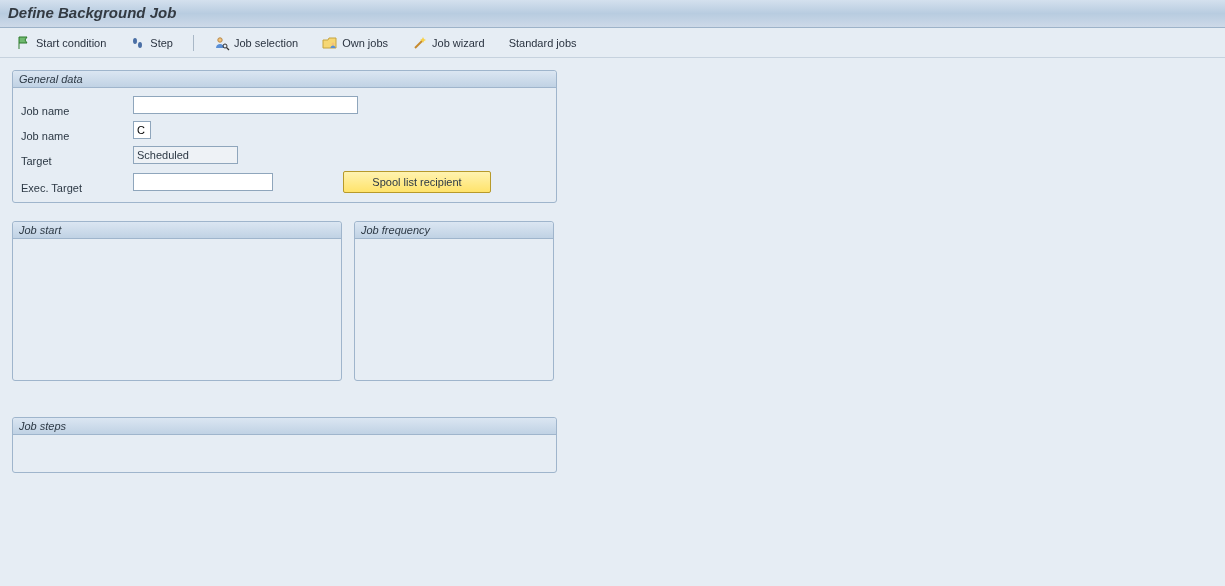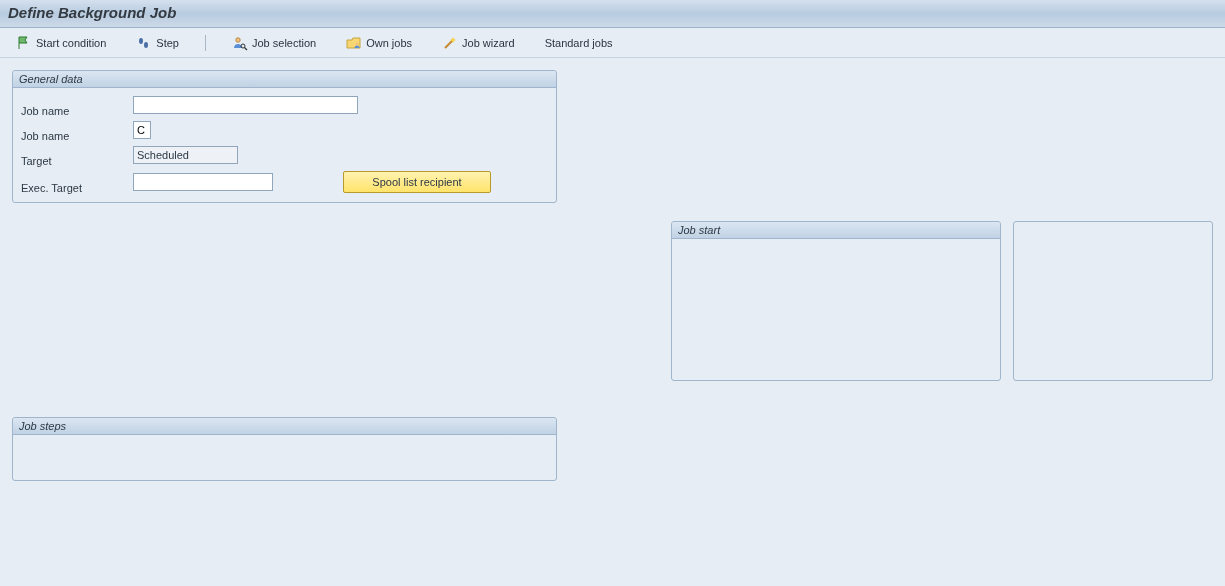--- a/index.html
+++ b/index.html
@@ -23,21 +23,21 @@
       font-weight: bold;
       color: #333a42;
     }
     .toolbar {
       background: #e6edf4;
       border-bottom: 1px solid #c6d2de;
       padding: 4px 10px;
       height: 30px;
       display: flex;
       align-items: center;
-      gap: 18px;
+      gap: 12px;
     }
     .tb-btn {
       display: inline-flex;
       align-items: center;
       gap: 4px;
       padding: 2px 6px;
       color: #2a3340;
       cursor: pointer;
       font-size: 11px;
       white-space: nowrap;
@@ -83,23 +83,23 @@
     .spool-btn {
       width: 148px; height:22px;
       background: linear-gradient(to bottom,#fff3b0,#ffe36b);
       border:1px solid #b79a2b;
       border-radius:2px;
       font-size:11px;
       color:#2c3844;
       cursor:pointer;
       text-align:center;
     }
-    .two-col { display:flex; gap:12px;justify-content:flex-end;}
+    .two-col { display:flex; gap:12px;}
     .small-panel { width:330px; height:160px;}
-    .steps-panel { width:545px; height:64px;}
+    .steps-panel { width:545px; height:56px;}
     .gen-panel { width:545px;}
   </style>
 </head>
 <body>
 
 <div class="title-bar">
   <h1>Define Background Job</h1>
 </div>
 
 <div class="toolbar">
@@ -181,20 +181,21 @@
       </div>
     </div>
   </div>
 
   <div class="two-col">
     <div class="panel small-panel">
       <div class="panel-header">Job start</div>
       <div class="panel-body"></div>
     </div>
     <div class="panel" style="width:200px;height:160px">
+      <div class="panel-header">Job frequency</div>
       <div class="panel-body"></div>
     </div>
   </div>
 
   <div style="height:18px"></div>
 
   <div class="panel steps-panel">
     <div class="panel-header">Job steps</div>
     <div class="panel-body"></div>
   </div>

